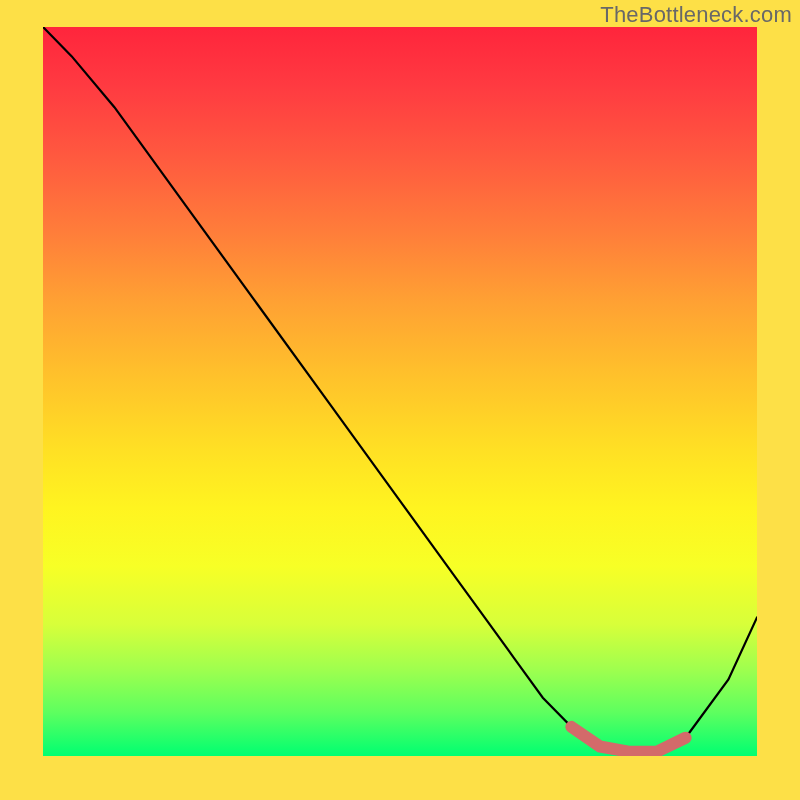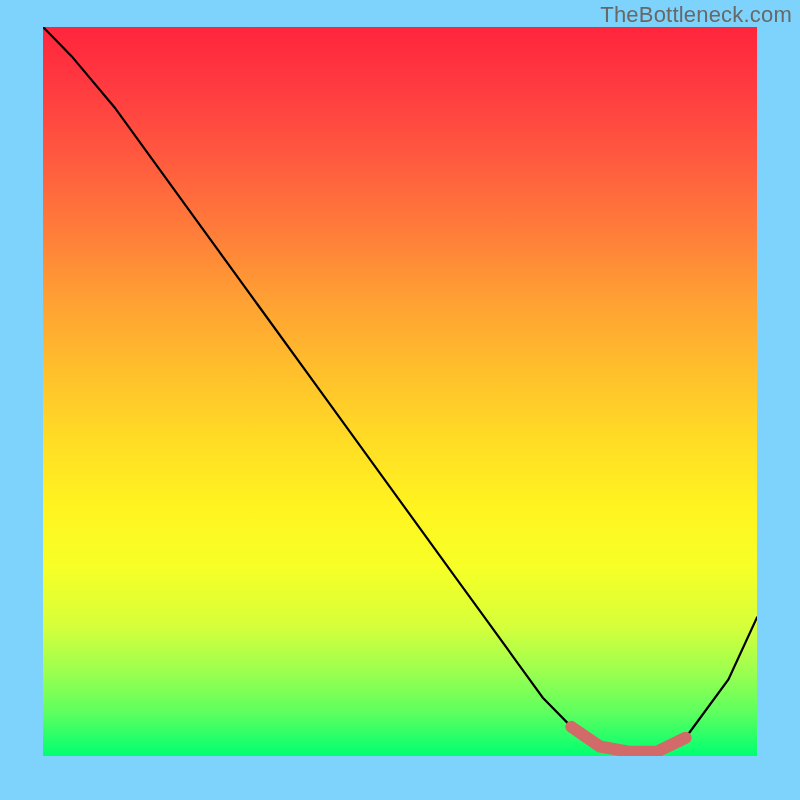--- a/index.html
+++ b/index.html
@@ -8,21 +8,21 @@
     width: 800px;
     height: 800px;
     background: #000;
     overflow: hidden;
     font-family: Arial, Helvetica, sans-serif;
   }
   .frame {
     position: relative;
     width: 800px;
     height: 800px;
-    background: #7dd3fc;
+    background: #fde047;
   }
   .watermark {
     position: absolute;
     top: 2px;
     right: 8px;
     color: #686868;
     font-size: 22px;
     font-weight: 500;
     letter-spacing: 0.2px;
     z-index: 3;

